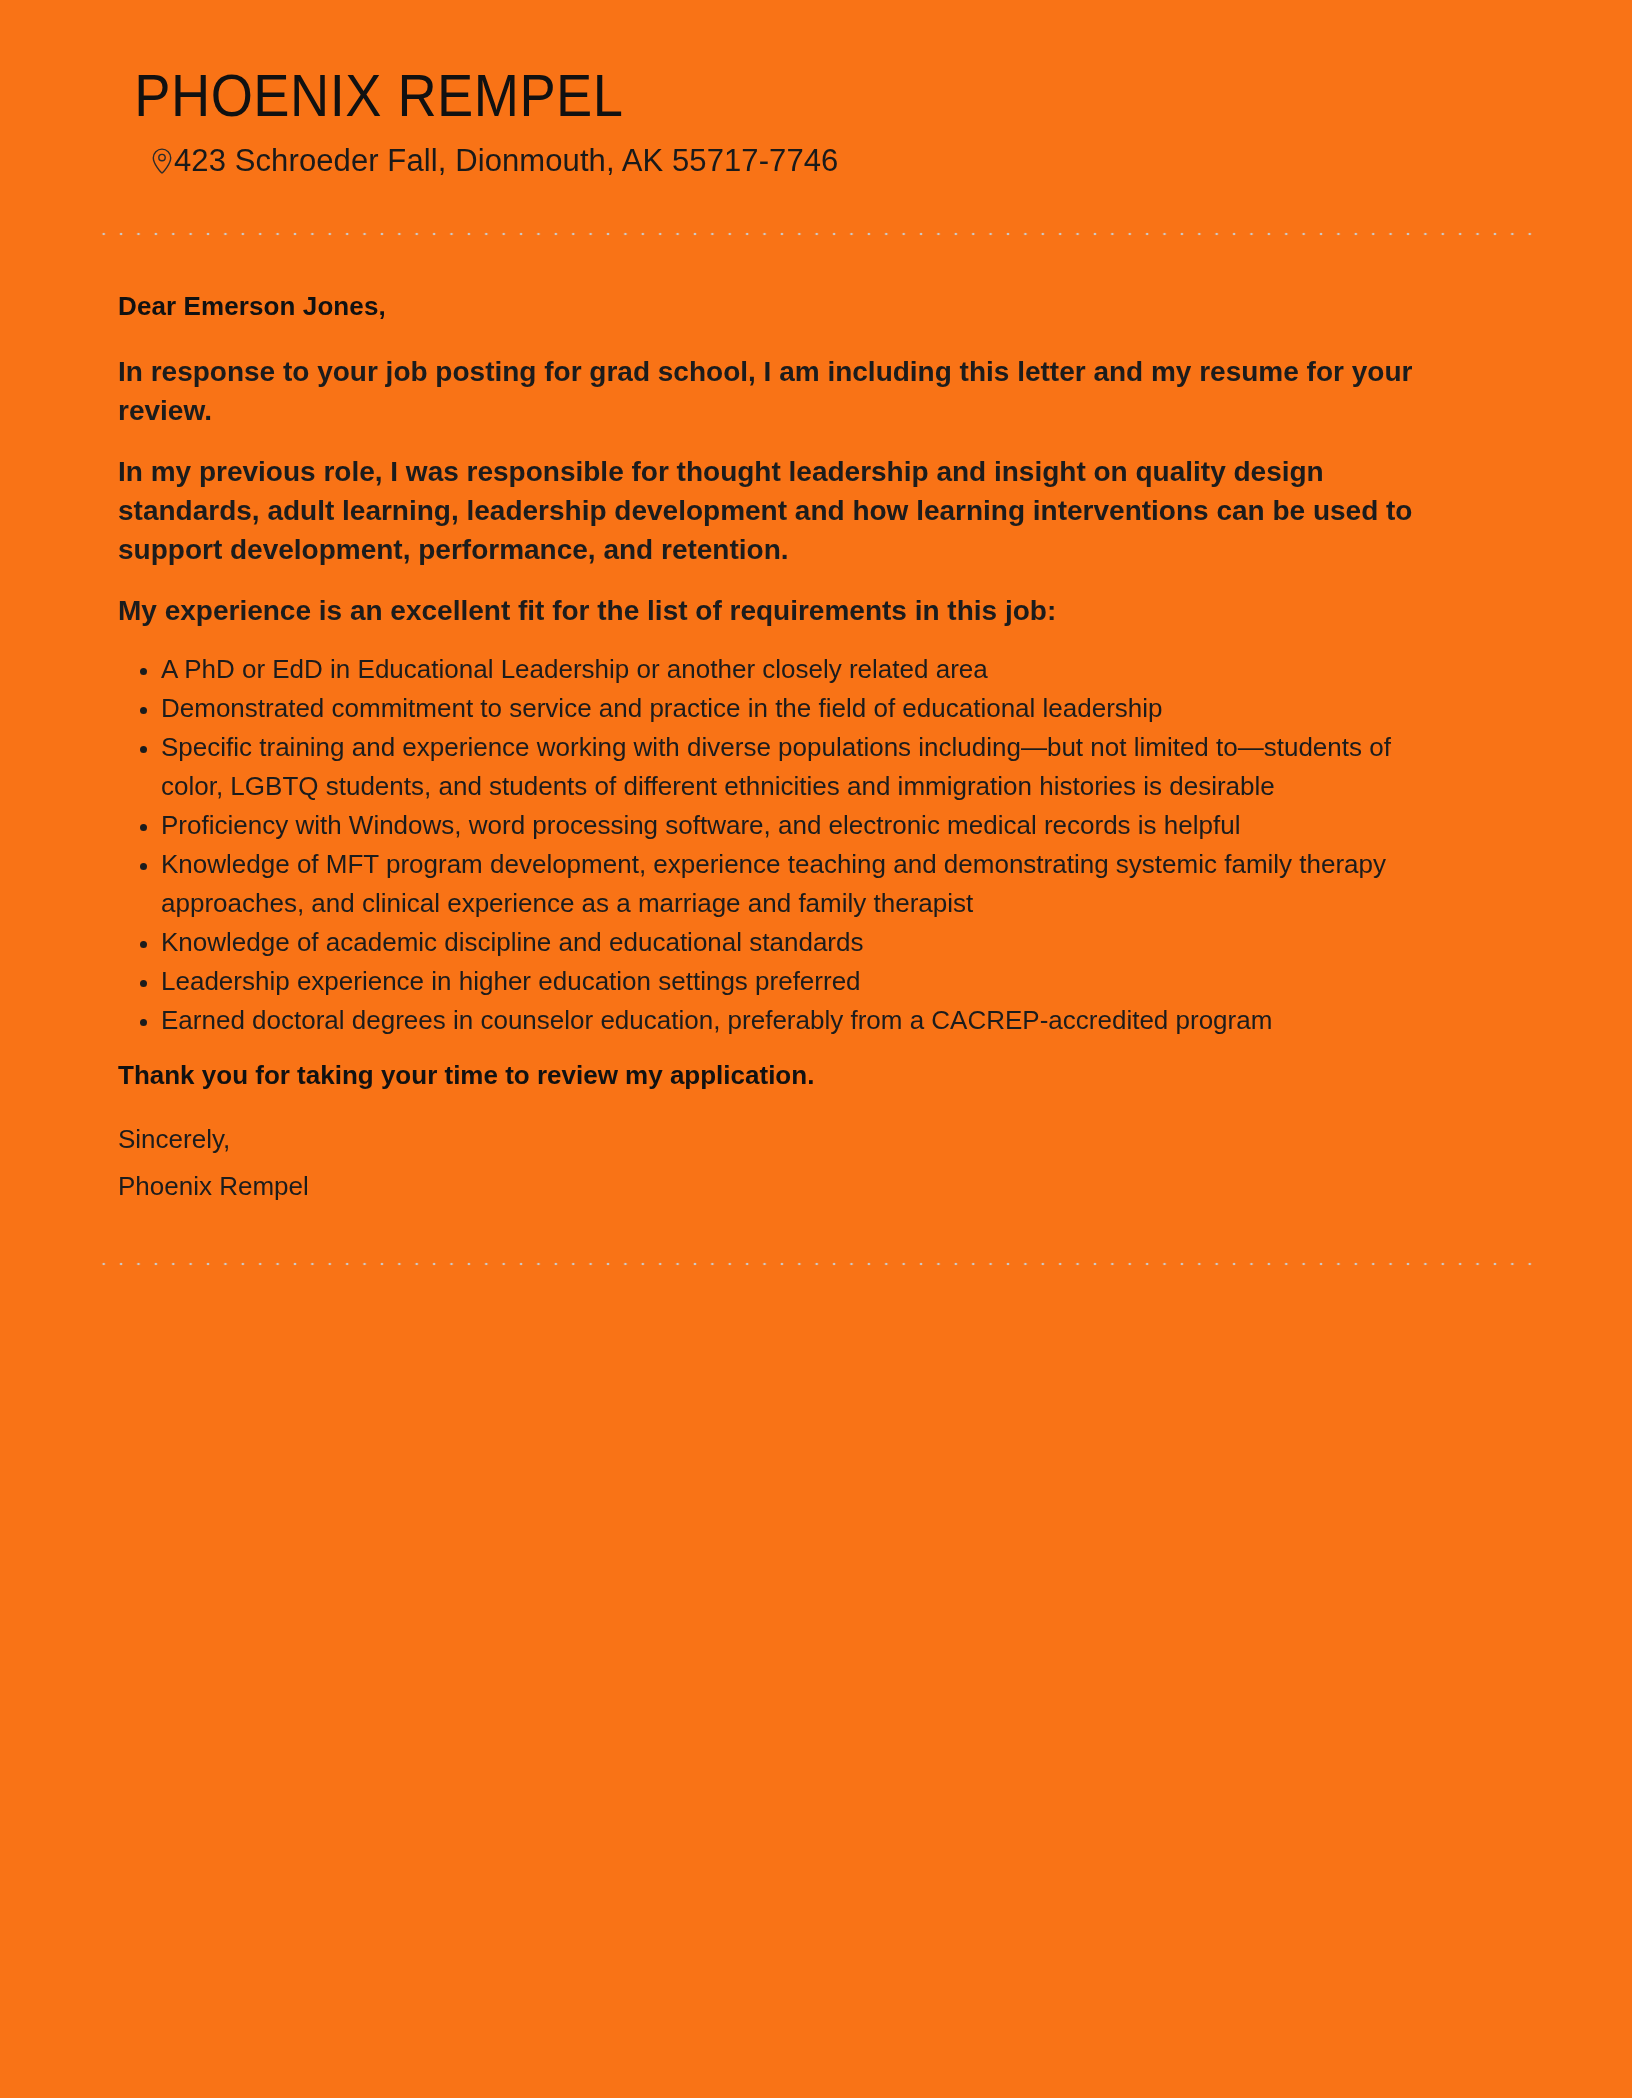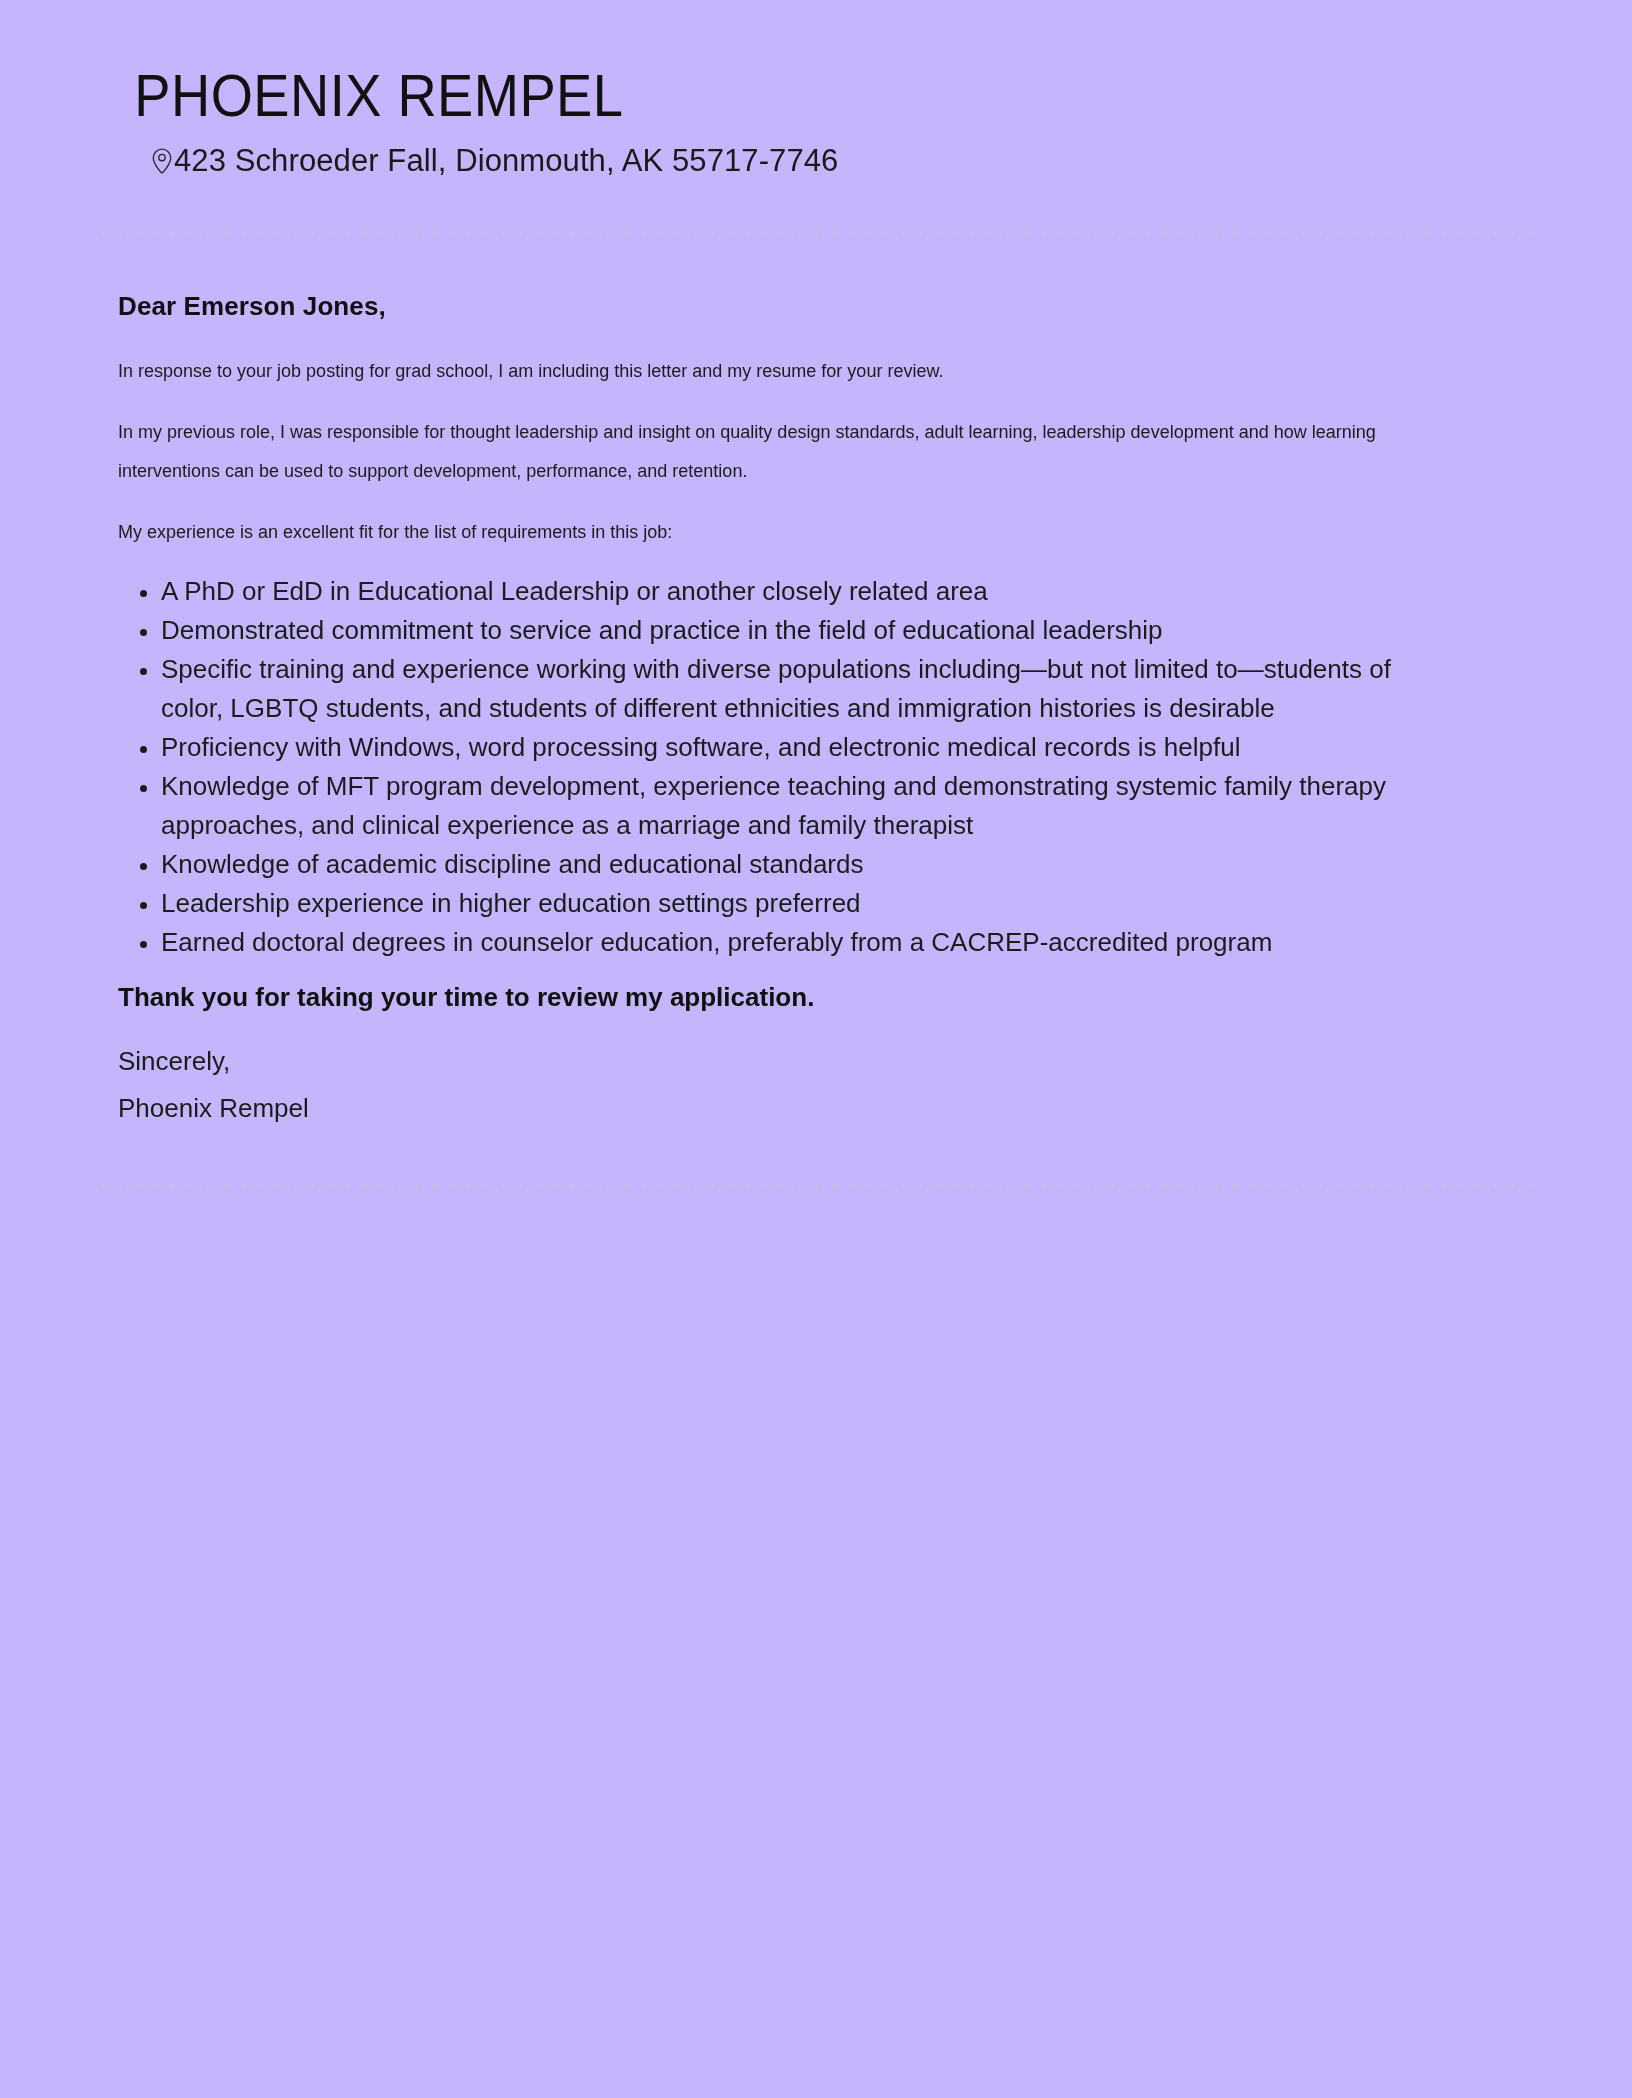--- a/index.html
+++ b/index.html
@@ -11,21 +11,21 @@
     height: 2098px;
     background: #f7f7f7;
     font-family: "Liberation Sans", sans-serif;
     -webkit-font-smoothing: antialiased;
   }
 
   .page {
     position: relative;
     width: 1632px;
     height: 2098px;
-    background: #c4b5fd;
+    background: #f97316;
     box-sizing: border-box;
   }
 
   
   .header {
     padding: 62px 0 0 0;
   }
   .cand-name {
     margin: 0;
     padding: 0 0 0 146px;
@@ -89,23 +89,23 @@
   }
   .salutation {
     font-size: 26px;
     line-height: 32px;
     font-weight: 700;
     color: #111111;
     margin: 0 0 30px 0;
     letter-spacing: 0.1px;
   }
   .para {
-    font-size: 18px;
+    font-size: 28px;
     line-height: 39px;
-    font-weight: 400;
+    font-weight: 700;
     color: #1c1c1c;
     margin: 13px 0 22px 0;
     max-width: 1318px;
   }
   .para.lead-in {
     margin-bottom: 20px;
   }
 
   .req-list {
     list-style: none;

